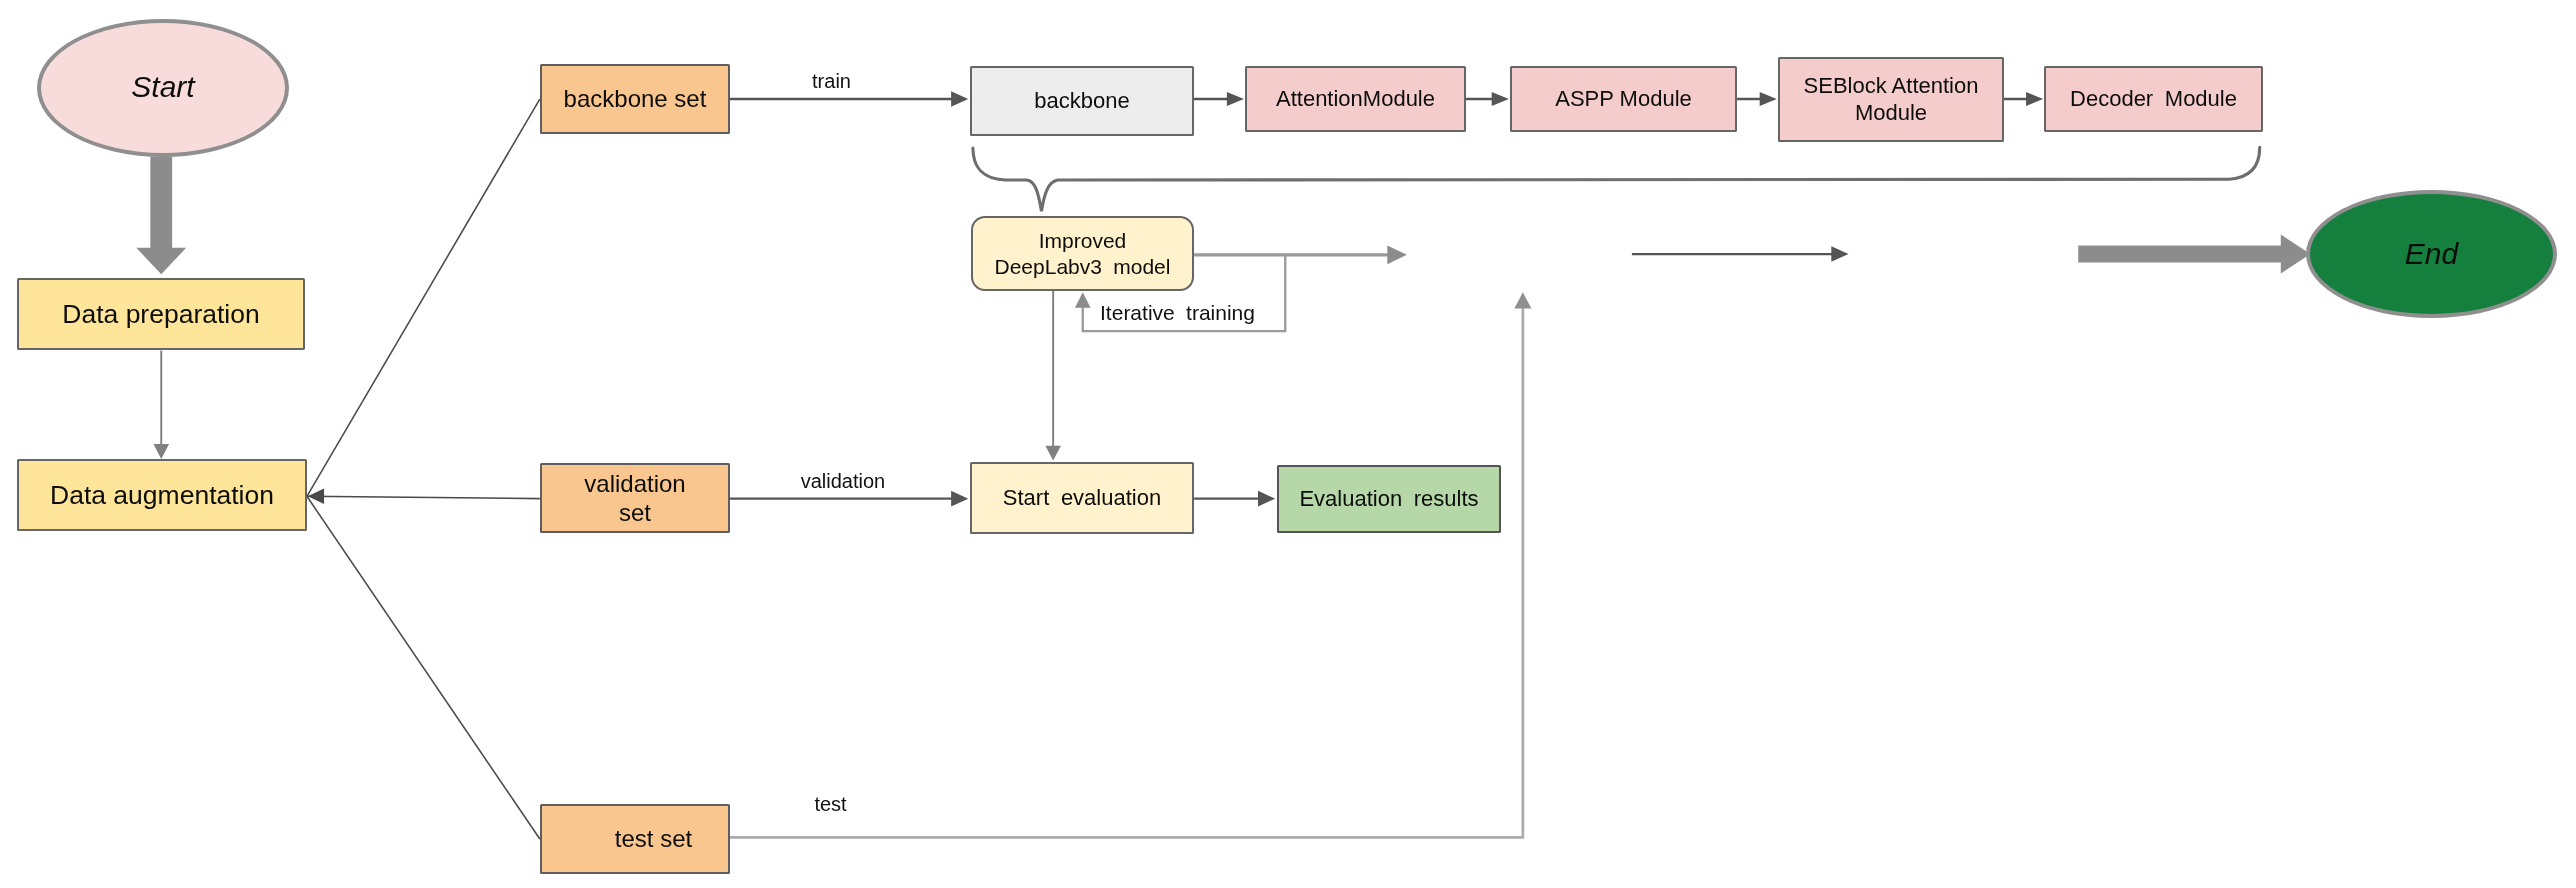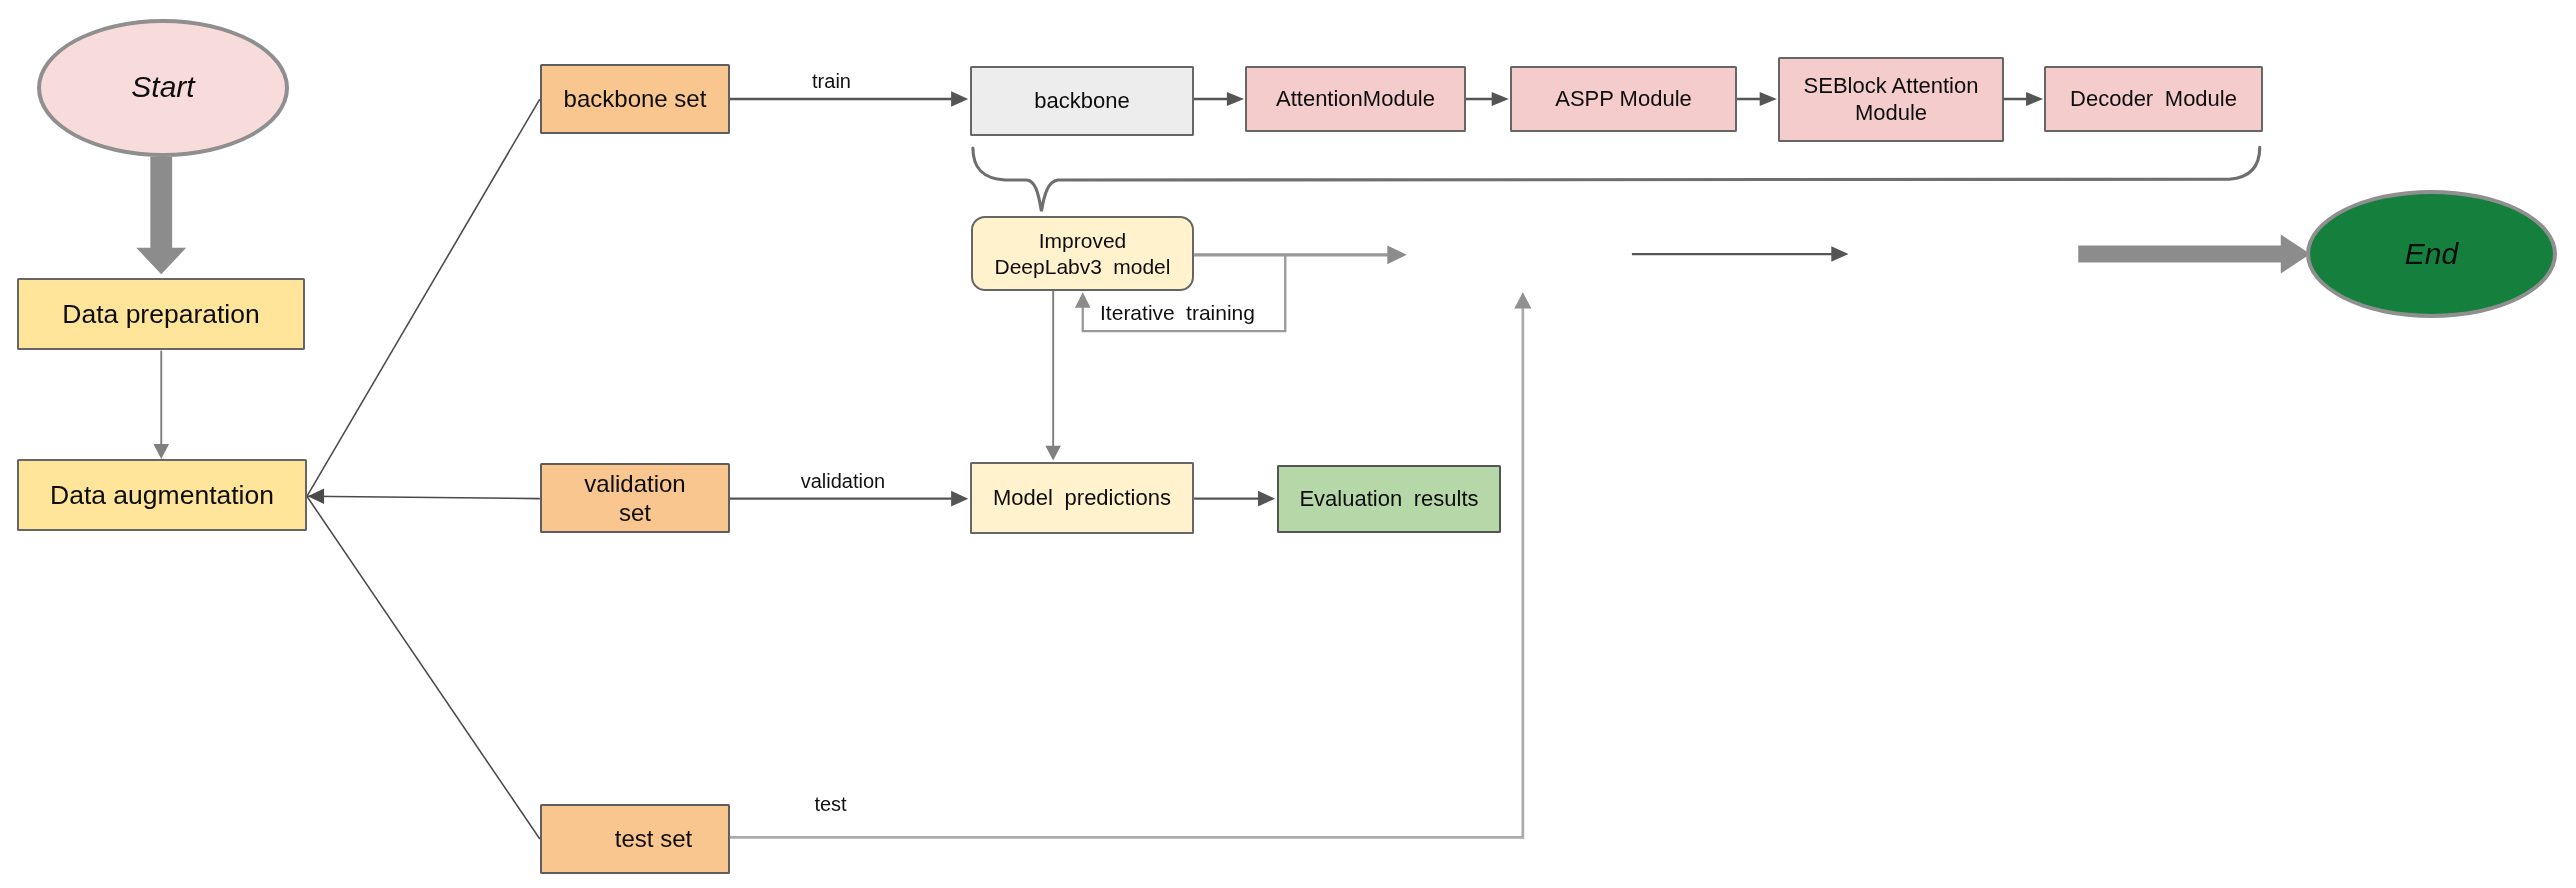--- a/index.html
+++ b/index.html
@@ -155,21 +155,21 @@
   </div>
 
   <div class="node rect n-improved wsp">
     <span class="multiline">Improved
 DeepLabv3 model</span>
   </div>
 
 
 
   <div class="node rect n-model-evaluation wsp">
-    <span>Model predictions</span>
+    <span>Start evaluation</span>
   </div>
 
   <div class="node rect n-evaluation-results wsp">
     <span>Evaluation results</span>
   </div>
 
   <div class="node ellipse n-end">
     <span>End</span>
   </div>
 

